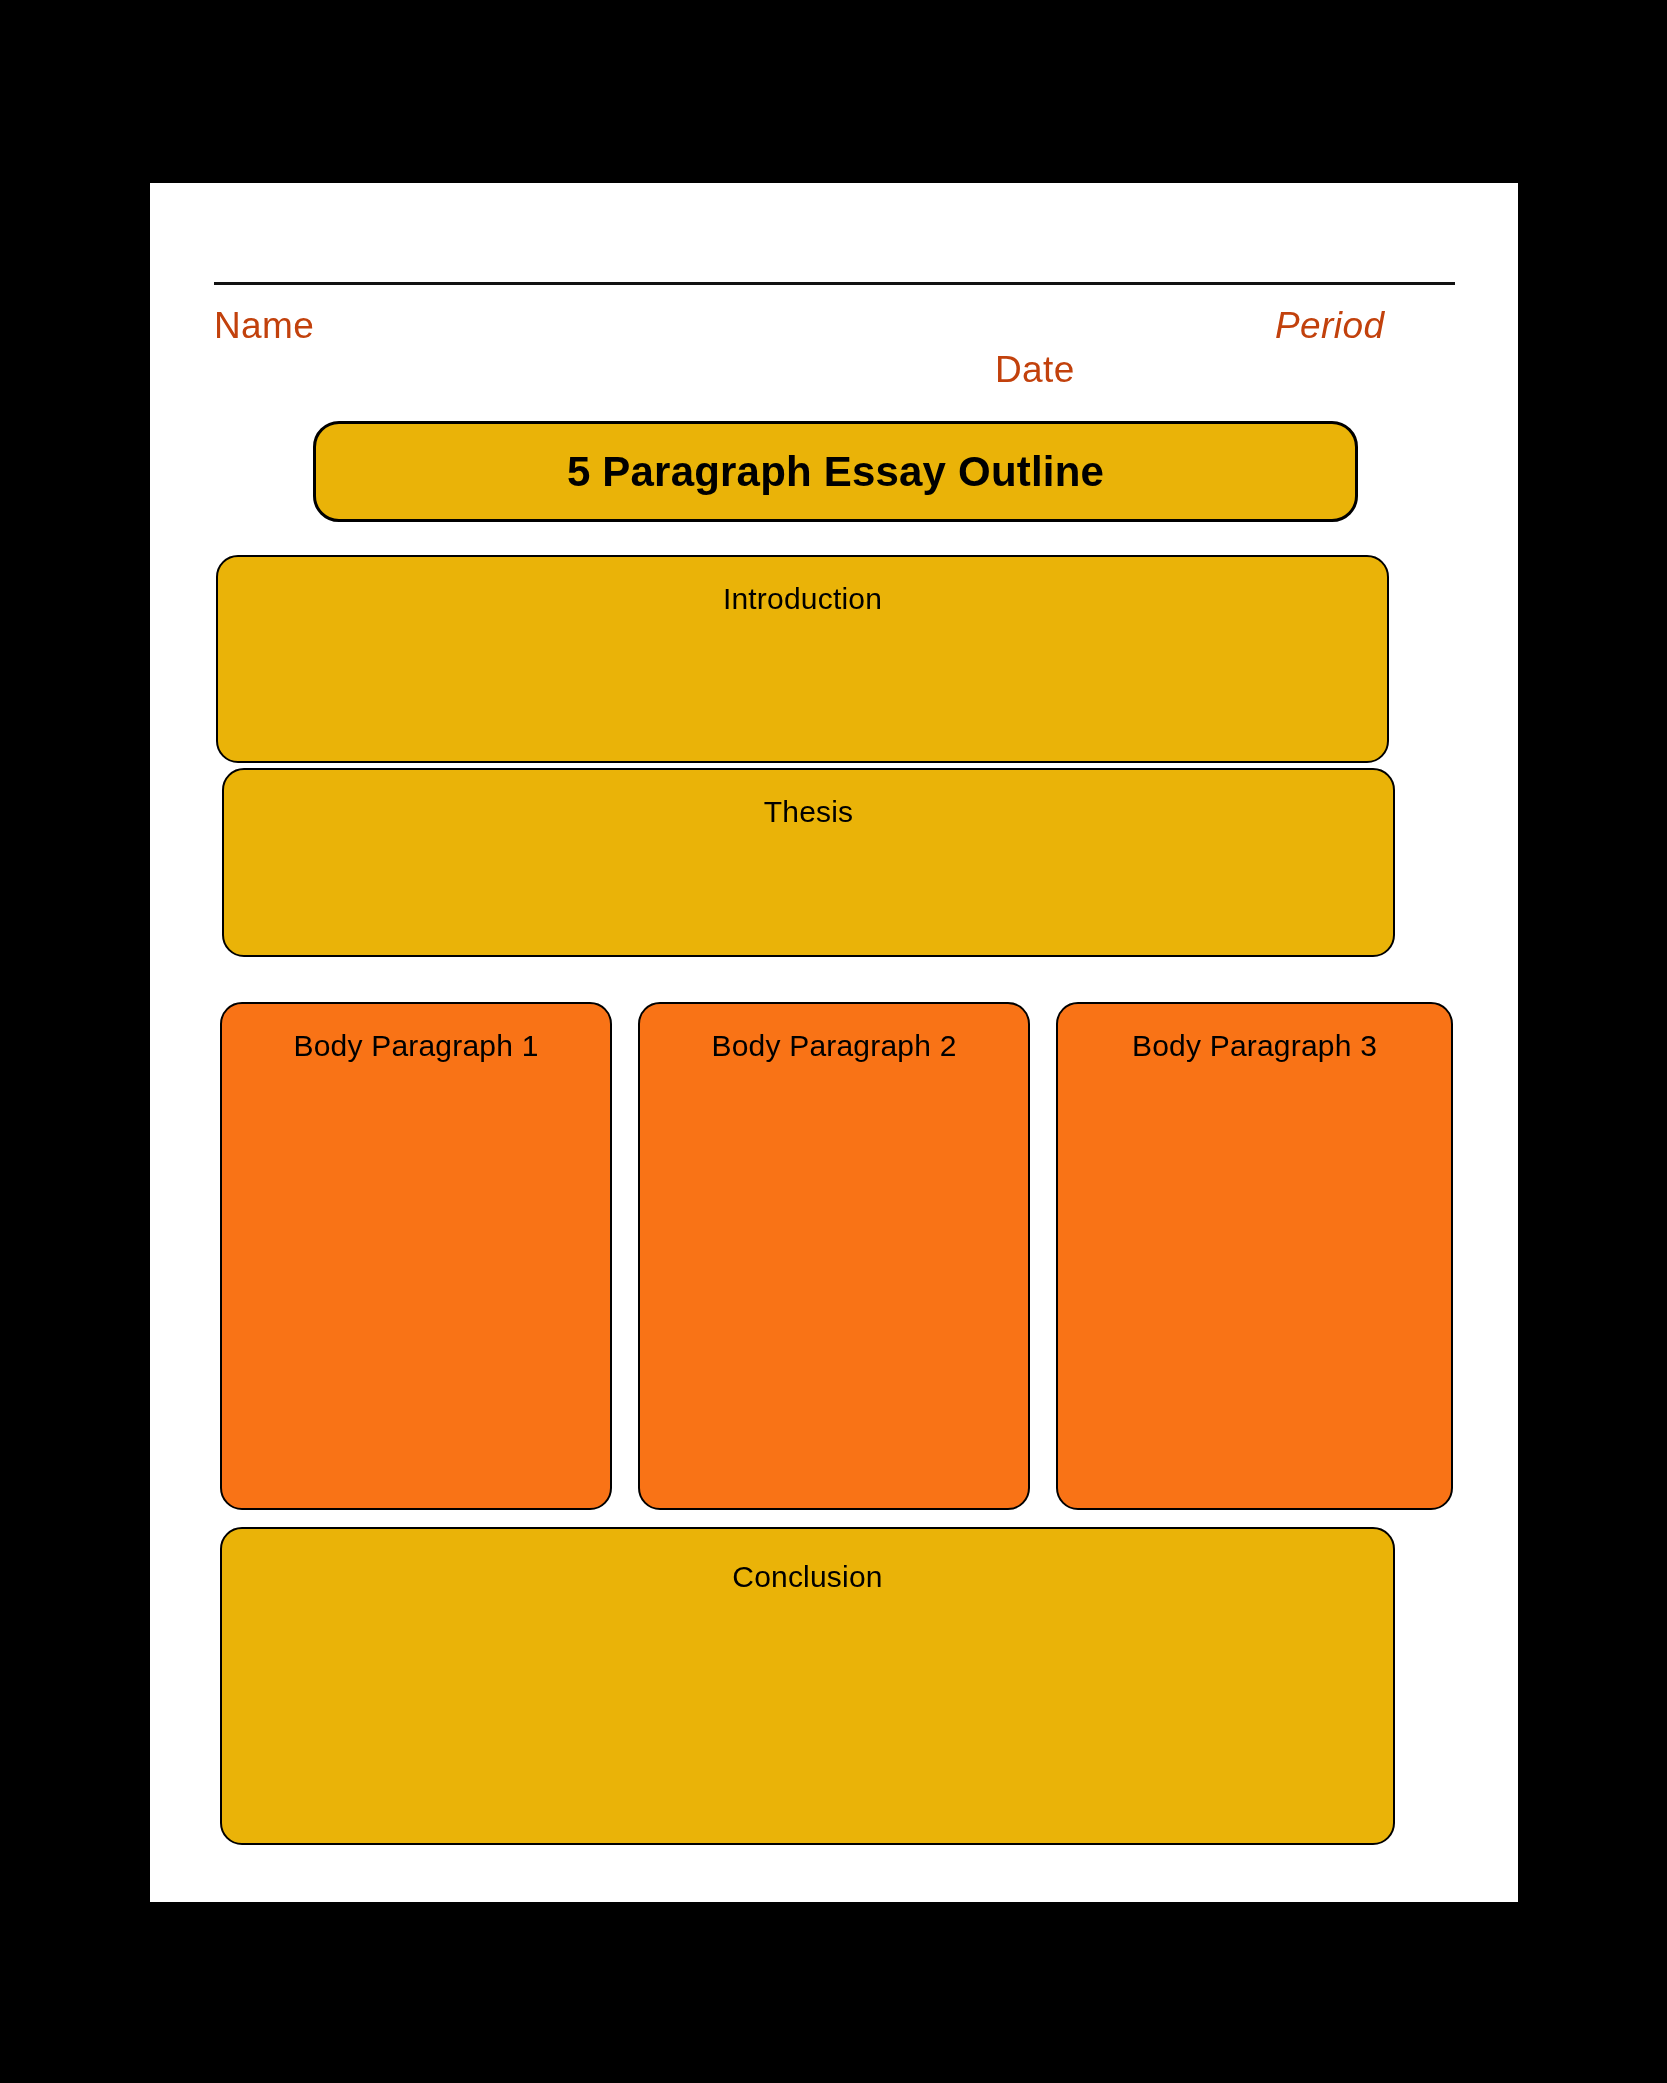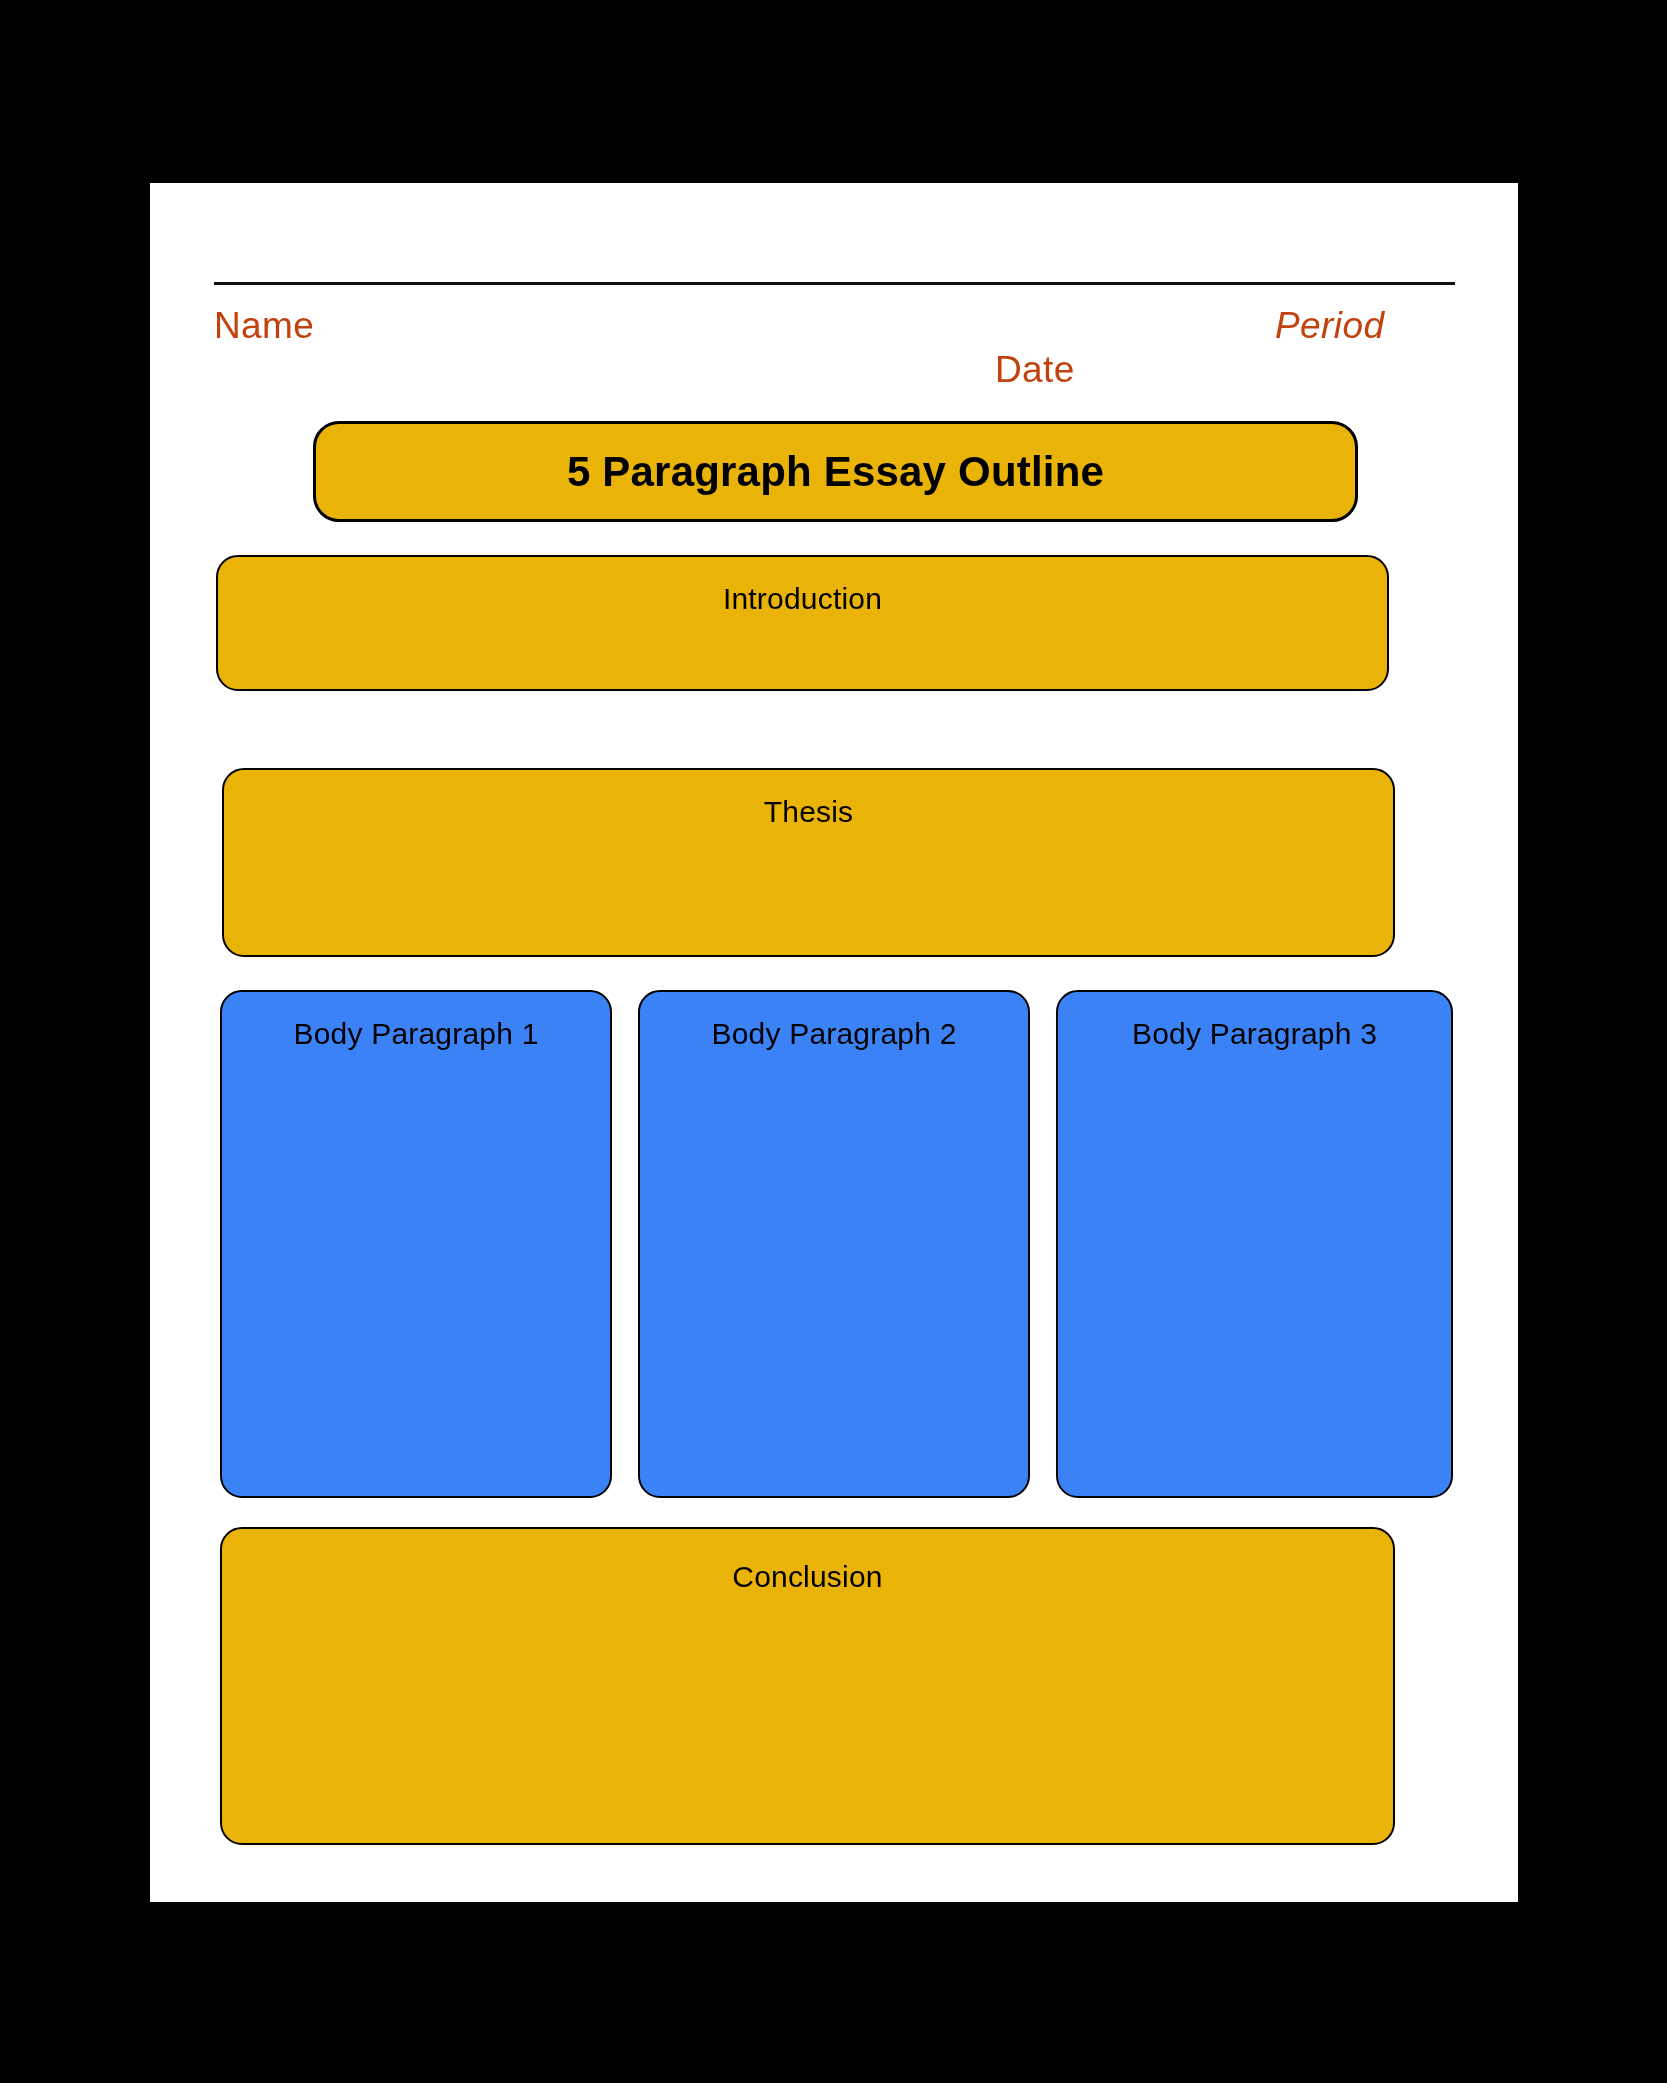--- a/index.html
+++ b/index.html
@@ -99,21 +99,21 @@
     color: #000000;
     letter-spacing: 0.2px;
     white-space: nowrap;
   }
 
   
   #intro-box {
     left: 66px;    
     top: 372px;    
     width: 1173px;
-    height: 136px;
+    height: 208px;
   }
   #intro-label { top: 24px; }
 
   
   #thesis-box {
     left: 72px;    
     top: 585px;    
     width: 1173px;
     height: 189px;
   }
@@ -122,24 +122,24 @@
   
   #body-row {
     position: absolute;
     left: 70px;
     top: 803px;    
     width: 1175px;
     height: 508px;
   }
   .body-box {
     position: absolute;
-    top: 4px;
+    top: 16px;
     height: 100%;
     box-sizing: border-box;
-    background: #3b82f6;
+    background: #f97316;
     border: 2px solid #000000;
     border-radius: 22px;
   }
   #body-box-1 { left: 0px;   width: 392px; }
   #body-box-2 { left: 418px; width: 392px; padding-left: 8px; }
   #body-box-3 { left: 836px; width: 397px; padding-left: 28px; }
   .body-label { top: 24px; }
 
   
   #conclusion-box {

